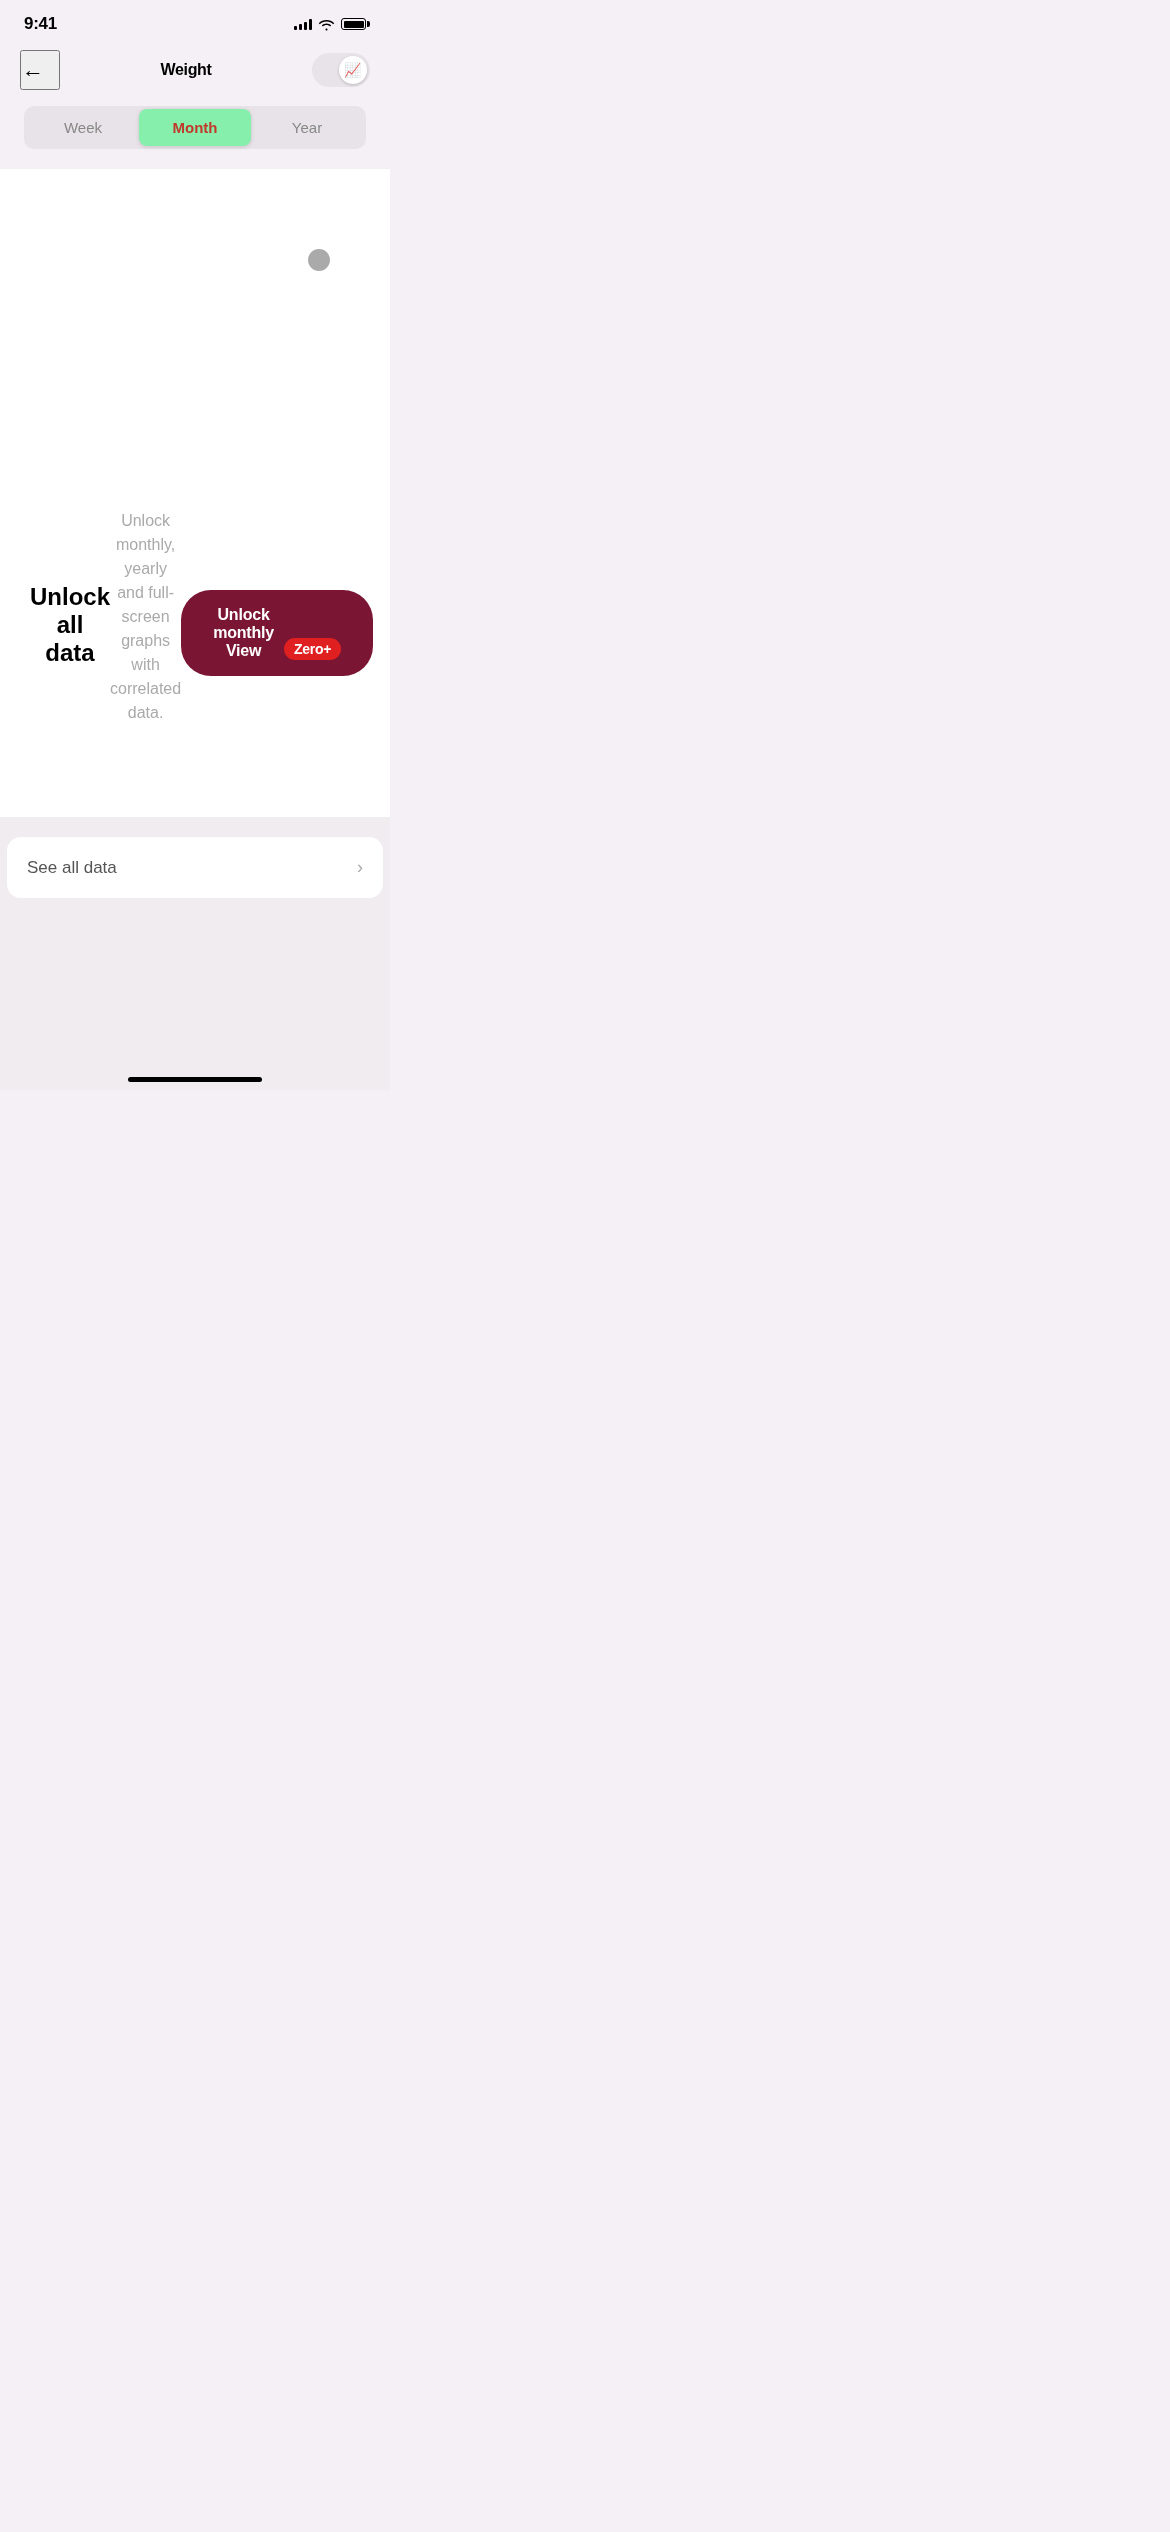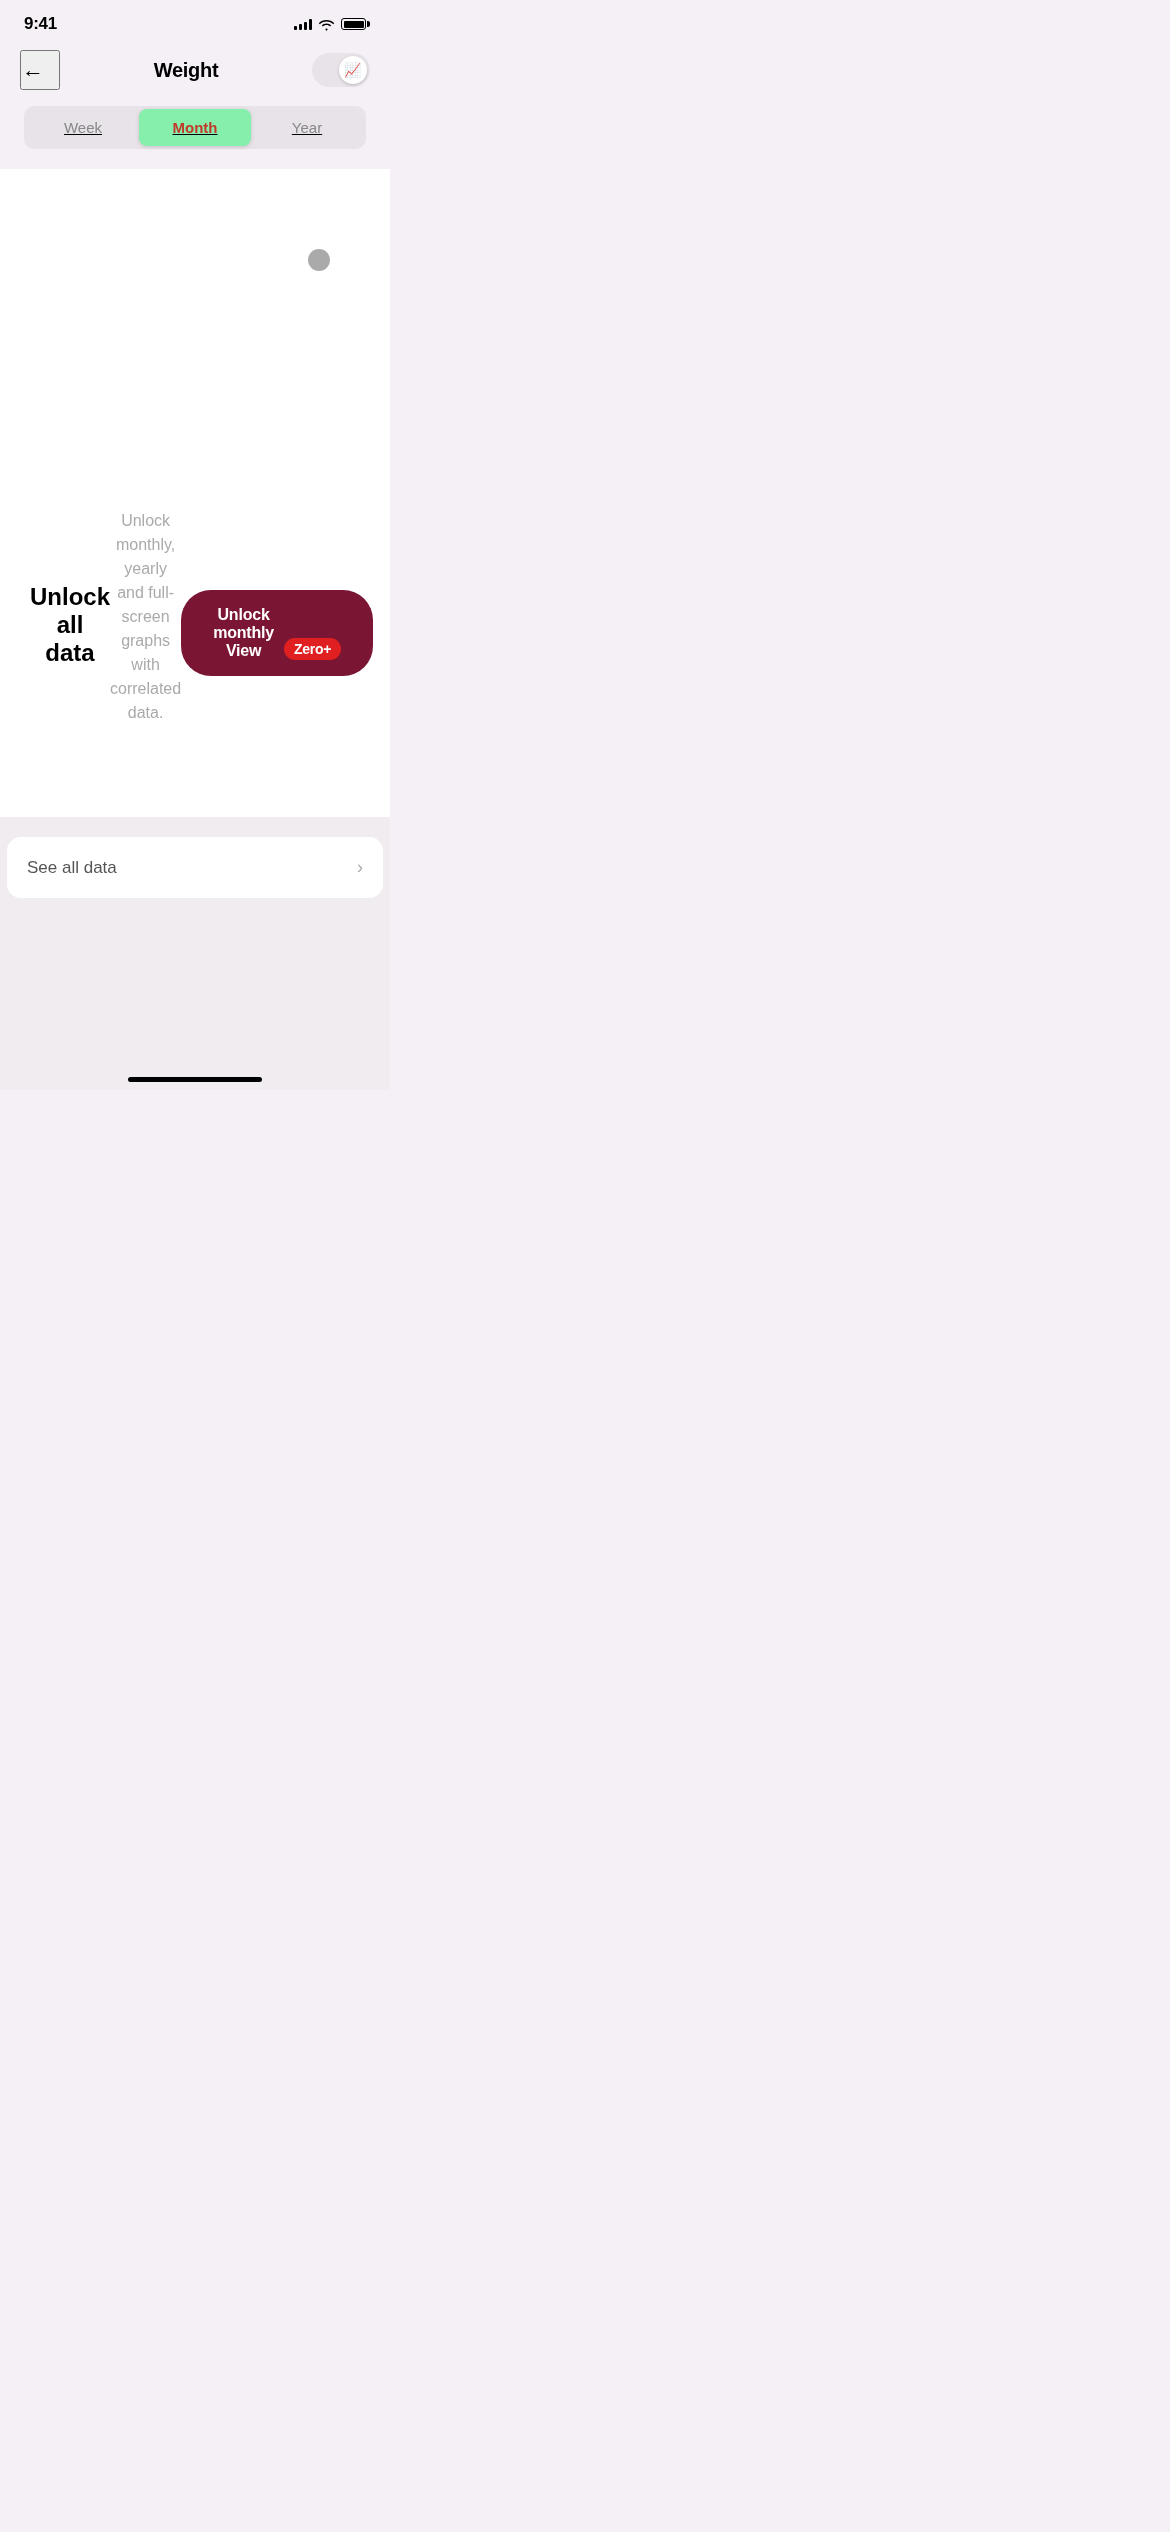--- a/index.html
+++ b/index.html
@@ -100,21 +100,21 @@
       cursor: pointer;
     }
 
     .back-arrow {
       font-size: 22px;
       color: #000;
       font-weight: 400;
     }
 
     .page-title {
-      font-size: 20px;
+      font-size: 16px;
       font-weight: 700;
       color: #000;
       letter-spacing: -0.3px;
     }
 
     .trend-toggle {
       width: 58px;
       height: 34px;
       background-color: #e8e3e8;
       border-radius: 17px;
@@ -146,21 +146,20 @@
       padding: 0 24px 20px 24px;
       background-color: #f5f0f5;
     }
 
     .segmented-control {
       display: flex;
       background-color: #e8e3e8;
       border-radius: 10px;
       padding: 3px;
       gap: 0;
-      text-decoration: underline;
     }
 
     .segment {
       flex: 1;
       padding: 10px 0;
       text-align: center;
       font-size: 15px;
       font-weight: 500;
       color: #888;
       border-radius: 8px;

